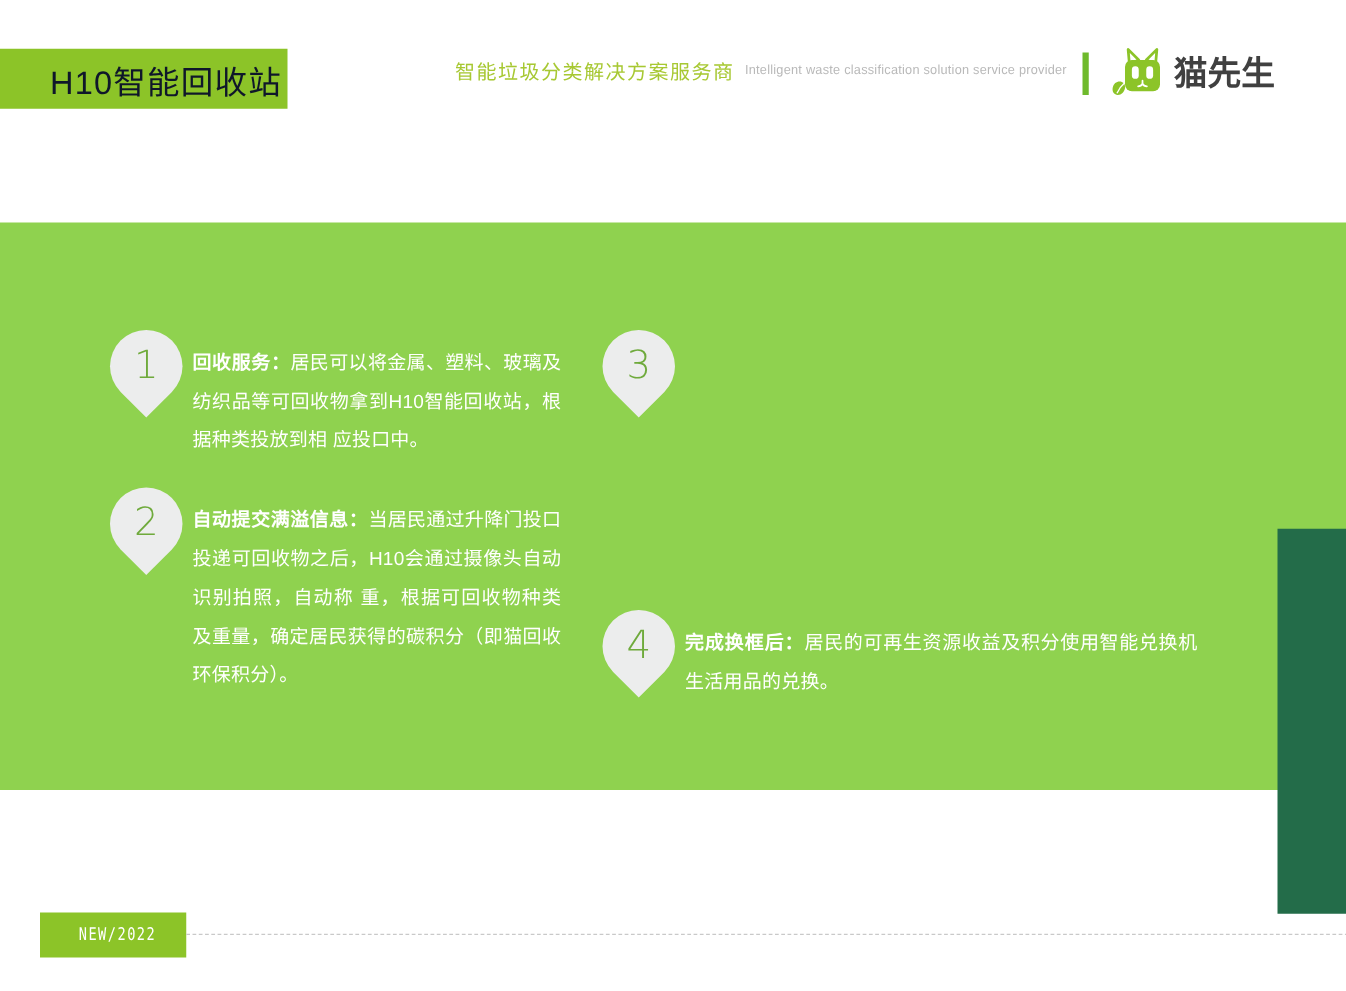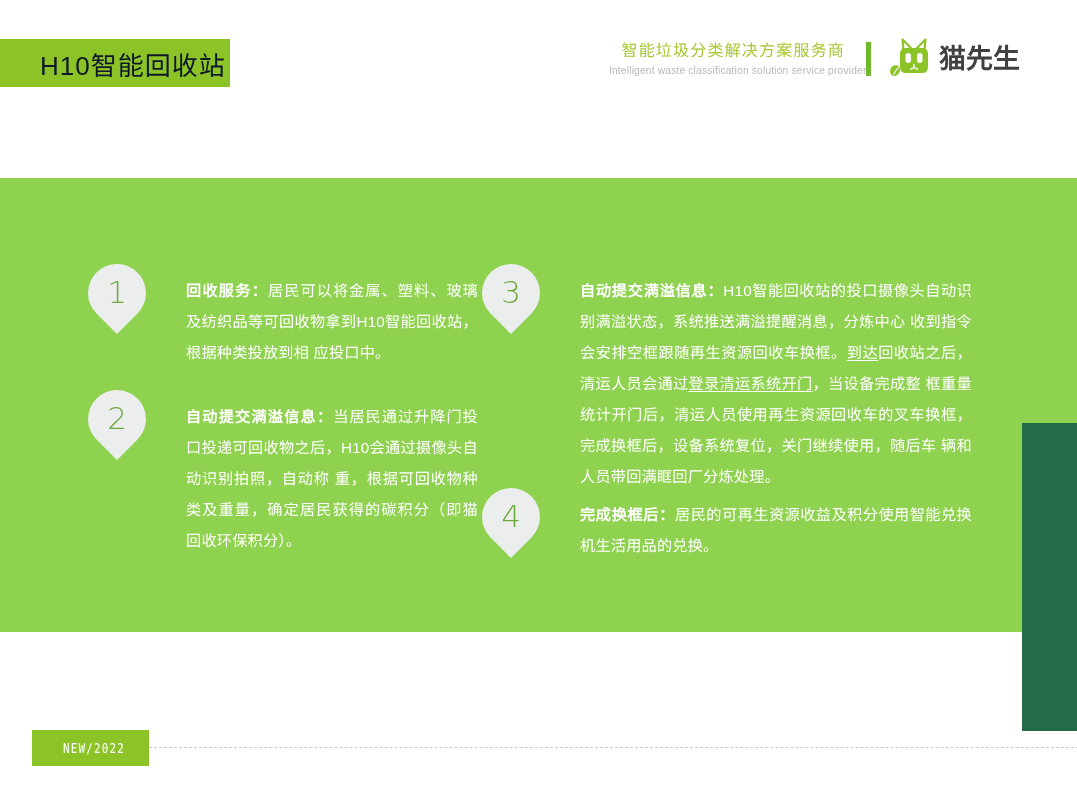--- a/index.html
+++ b/index.html
@@ -46,23 +46,23 @@
   .brandline {
     position: absolute;
     right: 57px;
     top: -2px;
     display: flex;
     align-items: center;
     gap: 0px;
   }
   .brand-text-wrap {
     display: flex;
-    flex-direction: column;
-    align-items: center;
+    align-items: flex-start;
     justify-content: center;
+    padding-right: 13px;
   }
   .brand-cn {
     color: #a7c832;
     font-size: 16px;
     letter-spacing: 1.2px;
     line-height: 22px;
     white-space: nowrap;
   }
   .brand-en {
     color: #b9b9b9;
@@ -171,21 +171,20 @@
     font-family: "DejaVu Sans", "Liberation Sans", sans-serif;
   }
 
   .body-text {
     color: #ffffff;
     font-size: 15.2px;
     line-height: 31px;
     letter-spacing: 0.2px;
     text-align: justify;
     padding-top: 11px;
-    margin-left: 32px;
   }
   .body-text b {
     font-weight: 700;
     letter-spacing: 0.4px;
   }
   .body-text .u { text-decoration: underline; text-underline-offset: 2px; }
 
   
   .item-1 { left: 0;  top: 86px;  width: 390px; }
   .item-2 { left: 0;  top: 212px; width: 390px; }
@@ -308,23 +307,20 @@
 
   </div>
 
   <div class="col col-right">
 
     <div class="item item-3">
       <span class="pin">
         <span class="pin-shape"></span>
         <span class="pin-num">3</span>
       </span>
-      <div class="body-text">
-        <b>自动提交满溢信息：</b><span>H10智能回收站的投口摄像头自动识别满溢状态，系统推送满溢提醒消息，分炼中心 收到指令会安排空框跟随再生资源回收车换框。</span><span class="u">到达</span><span>回收站之后，清运人员会通过</span><span class="u">登录清运系统开门</span><span>，当设备完成整 框重量统计开门后，清运人员使用再生资源回收车的叉车换框，完成换框后，设备系统复位，关门继续使用，随后车 辆和人员带回满眶回厂分炼处理。</span>
-      </div>
     </div>
 
     <div class="item item-4">
       <span class="pin">
         <span class="pin-shape"></span>
         <span class="pin-num">4</span>
       </span>
       <div class="body-text">
         <b>完成换框后：</b><span>居民的可再生资源收益及积分使用智能兑换机生活用品的兑换。</span>
       </div>

